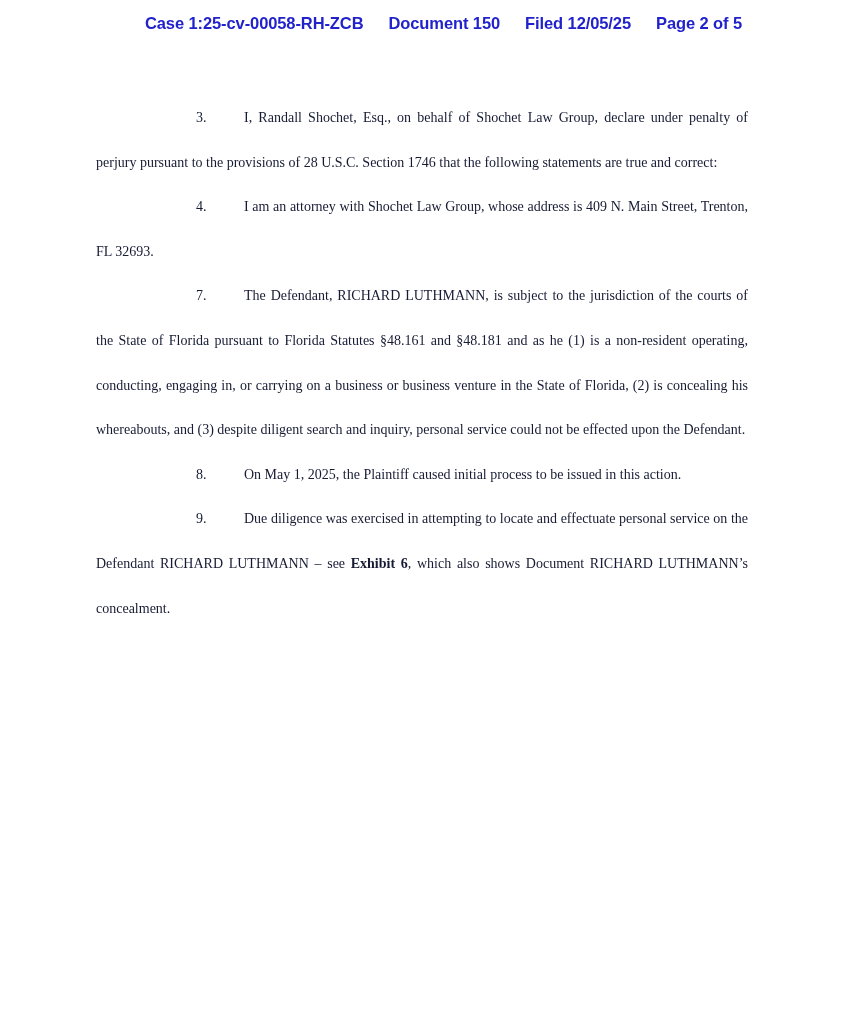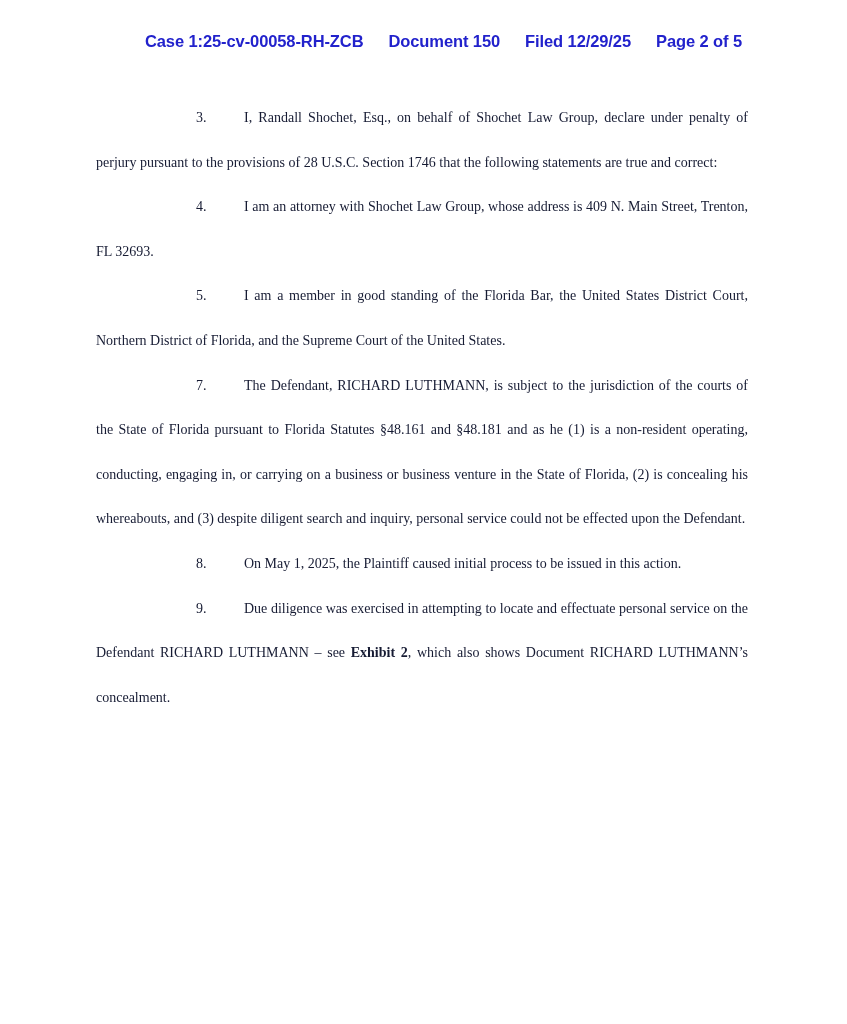--- a/index.html
+++ b/index.html
@@ -29,21 +29,20 @@
   }
   .ecf-header .seg {
     color: #2222cc;
     font-family: "Liberation Sans", "DejaVu Sans", sans-serif;
     font-size: 16.5px;
     font-weight: 700;
     letter-spacing: -0.1px;
   }
   .ecf-header .seg + .seg {
     margin-left: 25px;
-    margin-top: 18px;
   }
 
   
   .doc-body {
     position: absolute;
     left: 96px;
     top: 96px;
     width: 652px;
   }
 
@@ -71,32 +70,31 @@
   b.exhibit {
     font-weight: 700;
   }
 </style>
 </head>
 <body>
 
 <div class="ecf-header">
   <span class="seg">Case 1:25-cv-00058-RH-ZCB</span>
   <span class="seg">Document 150</span>
-  <span class="seg">Filed 12/29/25</span>
+  <span class="seg">Filed 12/05/25</span>
   <span class="seg">Page 2 of 5</span>
 </div>
 
 <div class="doc-body">
 
   <p class="para"><span class="num">3.</span><span>I, Randall Shochet, Esq., on behalf of Shochet Law Group, declare under penalty of perjury pursuant to the provisions of 28 U.S.C. Section 1746 that the following statements are true and correct:</span></p>
 
   <p class="para"><span class="num">4.</span><span>I am an attorney with Shochet Law Group, whose address is 409 N. Main Street, Trenton, FL  32693.</span></p>
 
-  <p class="para"><span class="num">5.</span><span>I am a member in good standing of the Florida Bar, the United States District Court, Northern District of Florida, and the Supreme Court of the United States.</span></p>
 
 
   <p class="para"><span class="num">7.</span><span>The Defendant, RICHARD LUTHMANN, is subject to the jurisdiction of the courts of the State of Florida pursuant to Florida Statutes §48.161 and §48.181 and as he (1) is a non-resident operating, conducting, engaging in, or carrying on a business or business venture in the State of Florida, (2) is concealing his whereabouts, and (3) despite diligent search and inquiry, personal service could not be effected upon the Defendant.</span></p>
 
   <p class="para"><span class="num">8.</span><span>On May 1, 2025, the Plaintiff caused initial process to be issued in this action.</span></p>
 
-  <p class="para"><span class="num">9.</span><span>Due diligence was exercised in attempting to locate and effectuate personal service on the Defendant RICHARD LUTHMANN – see </span><b class="exhibit">Exhibit 2</b><span>, which also shows Document RICHARD LUTHMANN’s concealment.</span></p>
+  <p class="para"><span class="num">9.</span><span>Due diligence was exercised in attempting to locate and effectuate personal service on the Defendant RICHARD LUTHMANN – see </span><b class="exhibit">Exhibit 6</b><span>, which also shows Document RICHARD LUTHMANN’s concealment.</span></p>
 
 </div>
 
 </body></html>

